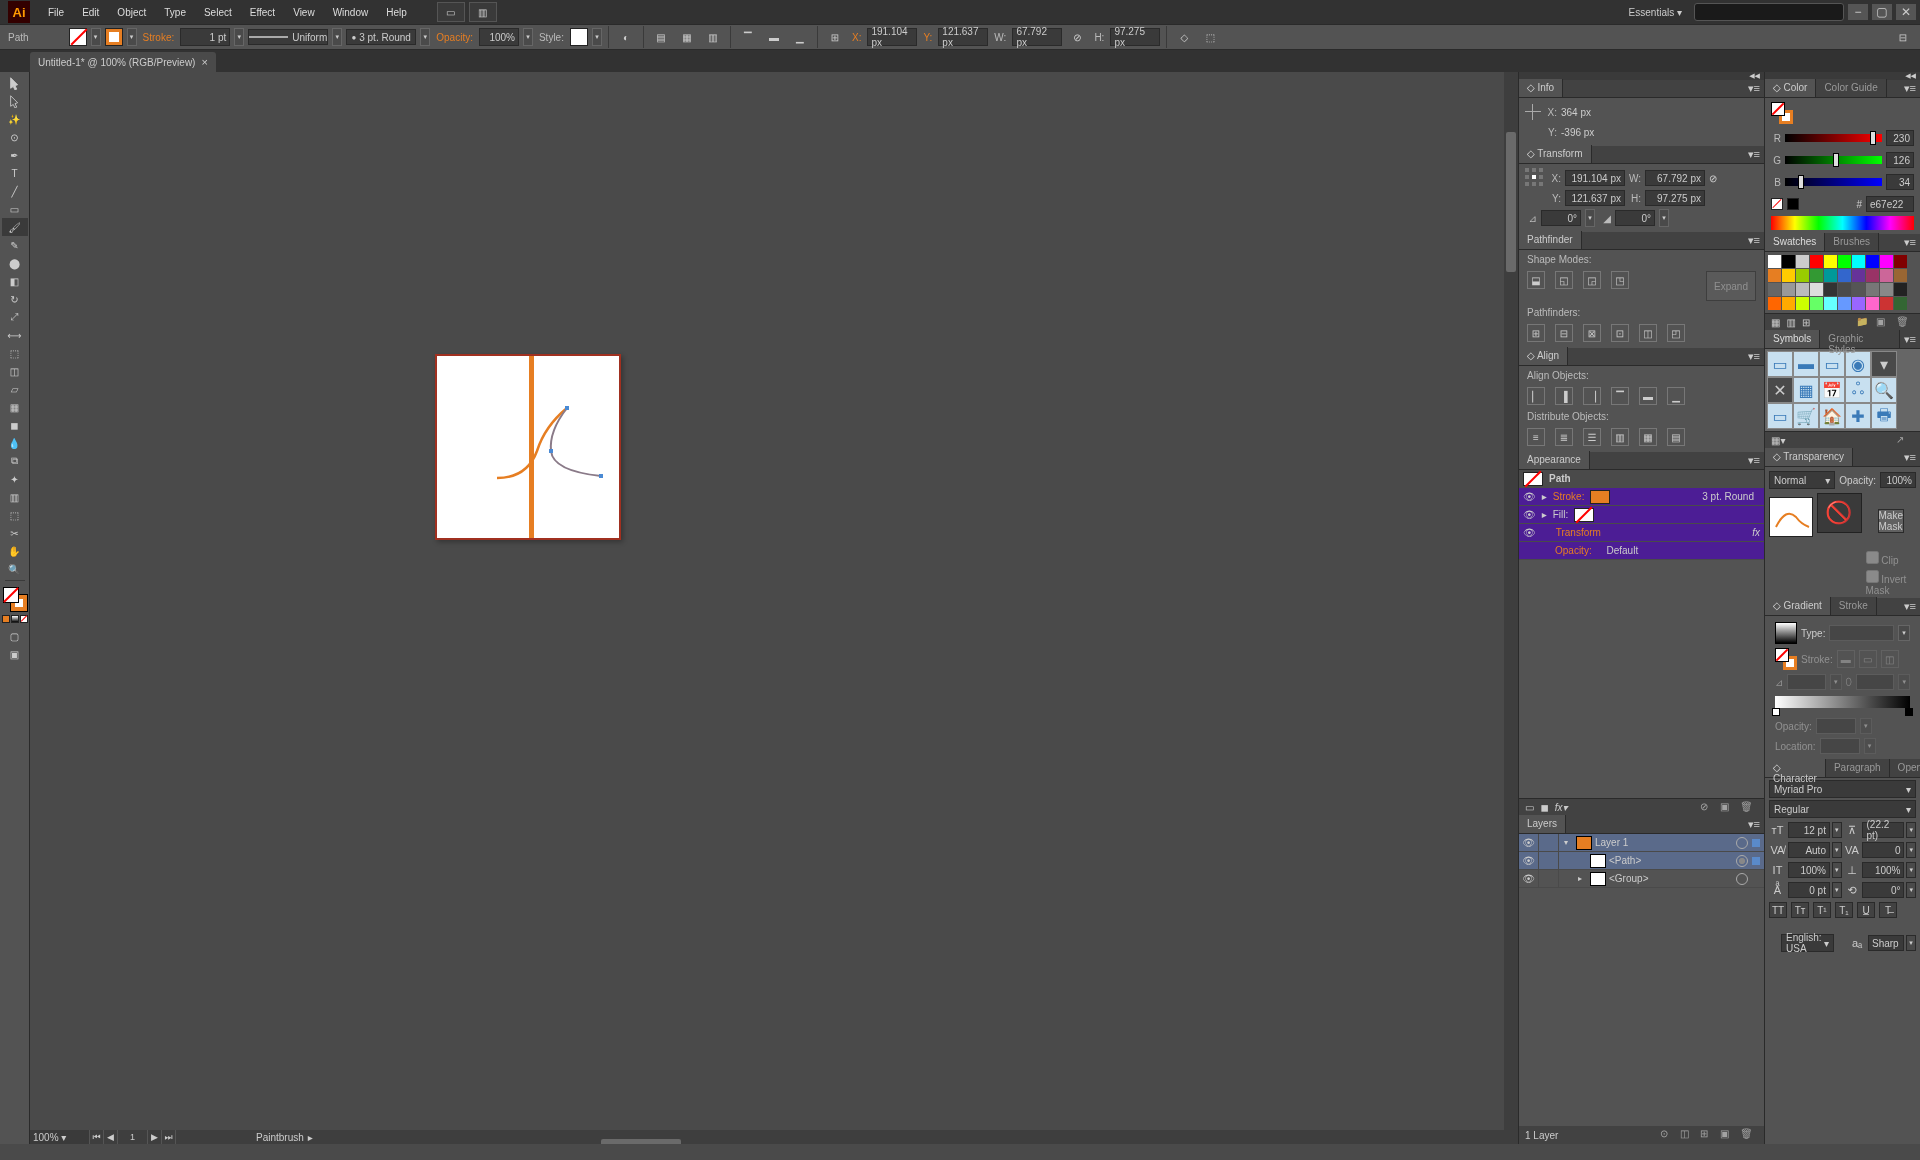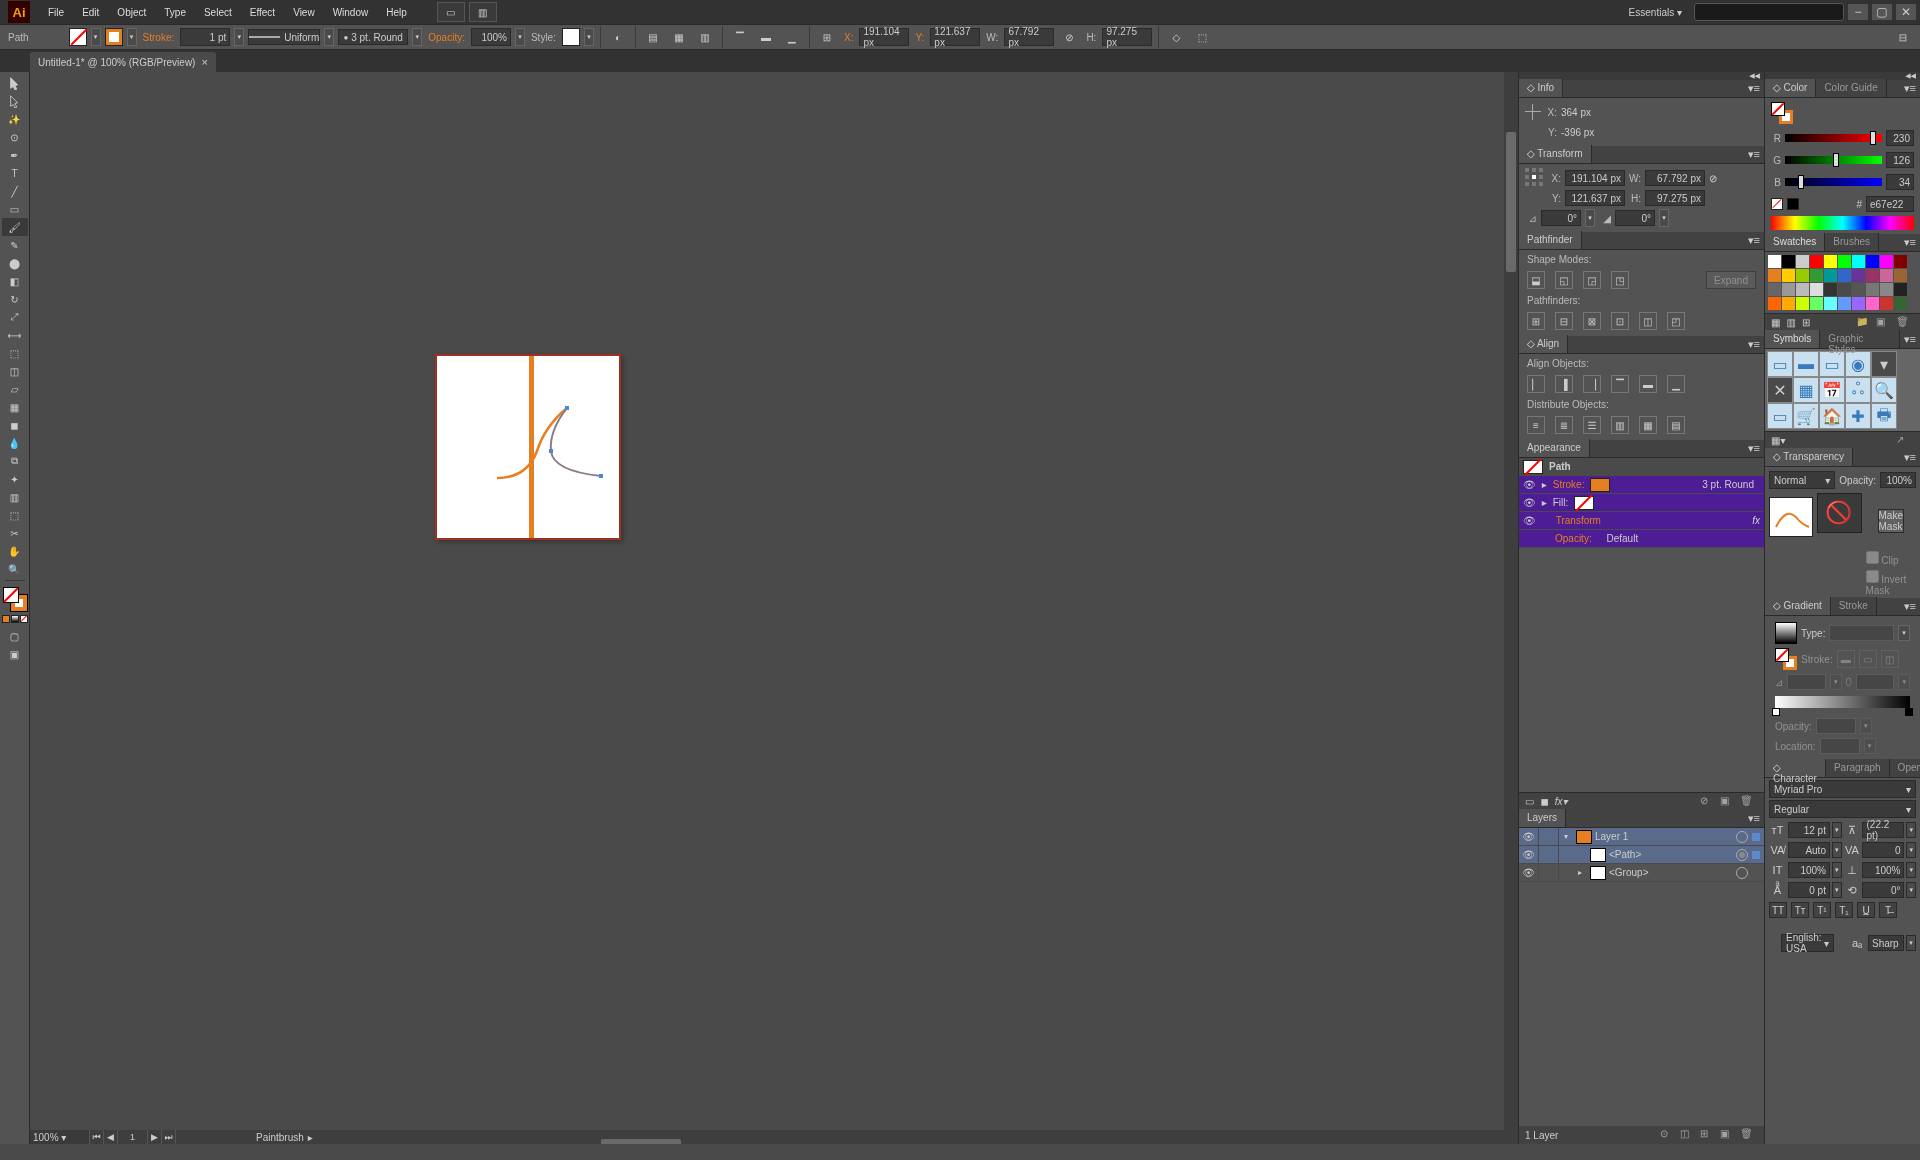--- a/index.html
+++ b/index.html
@@ -194,21 +194,21 @@
 <div class="controlbar">
   <span class="cb-label">Path</span>
   <div style="width:30px"></div>
   <div class="cb-swatch none"></div>
   <div class="cb-dd">▾</div>
   <div class="cb-swatch stroke"></div>
   <div class="cb-dd">▾</div>
   <span class="cb-label orange">Stroke:</span>
   <div class="cb-input">1 pt</div>
   <div class="cb-dd">▾</div>
-  <div class="cb-brush" style="width:72px">
+  <div class="cb-brush" style="width:80px">
       <div class="line"></div>
       <span style="margin-left:4px">Uniform</span>
     </div>
   <div class="cb-dd">▾</div>
   <div class="cb-brush"><span style="font-size:8px">●</span>&nbsp;<span>3 pt. Round</span></div>
   <div class="cb-dd">▾</div>
   <span class="cb-label orange">Opacity:</span>
   <div class="cb-input" style="width:40px">100%</div>
   <div class="cb-dd">▾</div>
   <span class="cb-label">Style:</span>
@@ -399,21 +399,21 @@
         <div class="ptab"><span>Pathfinder</span></div>
         <div class="panel-menu">▾≡</div>
       </div>
     <div class="panel-body" style="padding:2px 0">
       <div class="sub-lbl">Shape Modes:</div>
       <div class="icon-row">
         <div class="pi">⬓</div>
         <div class="pi">◱</div>
         <div class="pi">◲</div>
         <div class="pi">◳</div>
-        <div style="width:50px;height:18px;background:#616161;border:1px solid #2a2a2a;display:flex;align-items:center;justify-content:center;opacity:.5;margin-left:auto">Expand</div>
+        <div style="width:50px;height:30px;background:#616161;border:1px solid #2a2a2a;display:flex;align-items:center;justify-content:center;opacity:.5;margin-left:auto">Expand</div>
       </div>
       <div class="sub-lbl">Pathfinders:</div>
       <div class="icon-row">
         <div class="pi">⊞</div>
         <div class="pi">⊟</div>
         <div class="pi">⊠</div>
         <div class="pi">⊡</div>
         <div class="pi">◫</div>
         <div class="pi">◰</div>
       </div>

